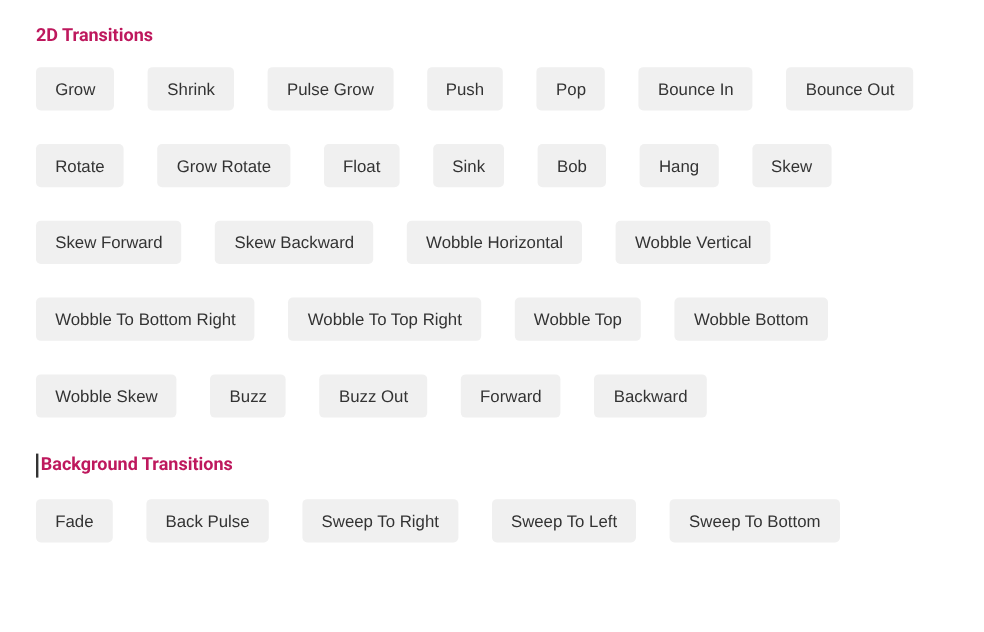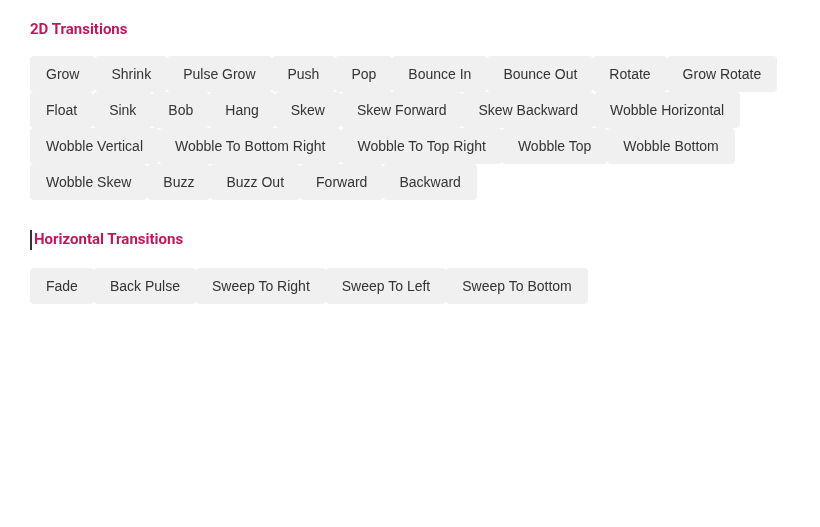--- a/index.html
+++ b/index.html
@@ -20,21 +20,21 @@
     h2 {
       font-size: 22px;
       font-weight: 700;
       margin-bottom: 18px;
       color: #222;
     }
 
     .button-grid {
       display: flex;
       flex-wrap: wrap;
-      gap: 0;
+      gap: 28px;
       margin-bottom: 8px;
     }
 
     .btn-tag {
       background-color: #f0f0f0;
       border: none;
       border-radius: 4px;
       padding: 10px 16px;
       font-size: 14px;
       color: #333;
@@ -84,21 +84,21 @@
         <button class="btn-tag">Wobble Top</button>
         <button class="btn-tag">Wobble Bottom</button>
         <button class="btn-tag">Wobble Skew</button>
         <button class="btn-tag">Buzz</button>
         <button class="btn-tag">Buzz Out</button>
         <button class="btn-tag">Forward</button>
         <button class="btn-tag">Backward</button>
       </div>
     </div>
     <div class="section">
-      <h2 class="section-title"><span style="display:inline-block;width:2px;height:20px;background:#333;vertical-align:middle;margin-right:2px;"></span><span>Horizontal Transitions</span></h2>
+      <h2 class="section-title"><span style="display:inline-block;width:2px;height:20px;background:#333;vertical-align:middle;margin-right:2px;"></span><span>Background Transitions</span></h2>
       <div class="button-grid">
         <button class="btn-tag">Fade</button>
         <button class="btn-tag">Back Pulse</button>
         <button class="btn-tag">Sweep To Right</button>
         <button class="btn-tag">Sweep To Left</button>
         <button class="btn-tag">Sweep To Bottom</button>
       </div>
     </div>
   </div>
 

